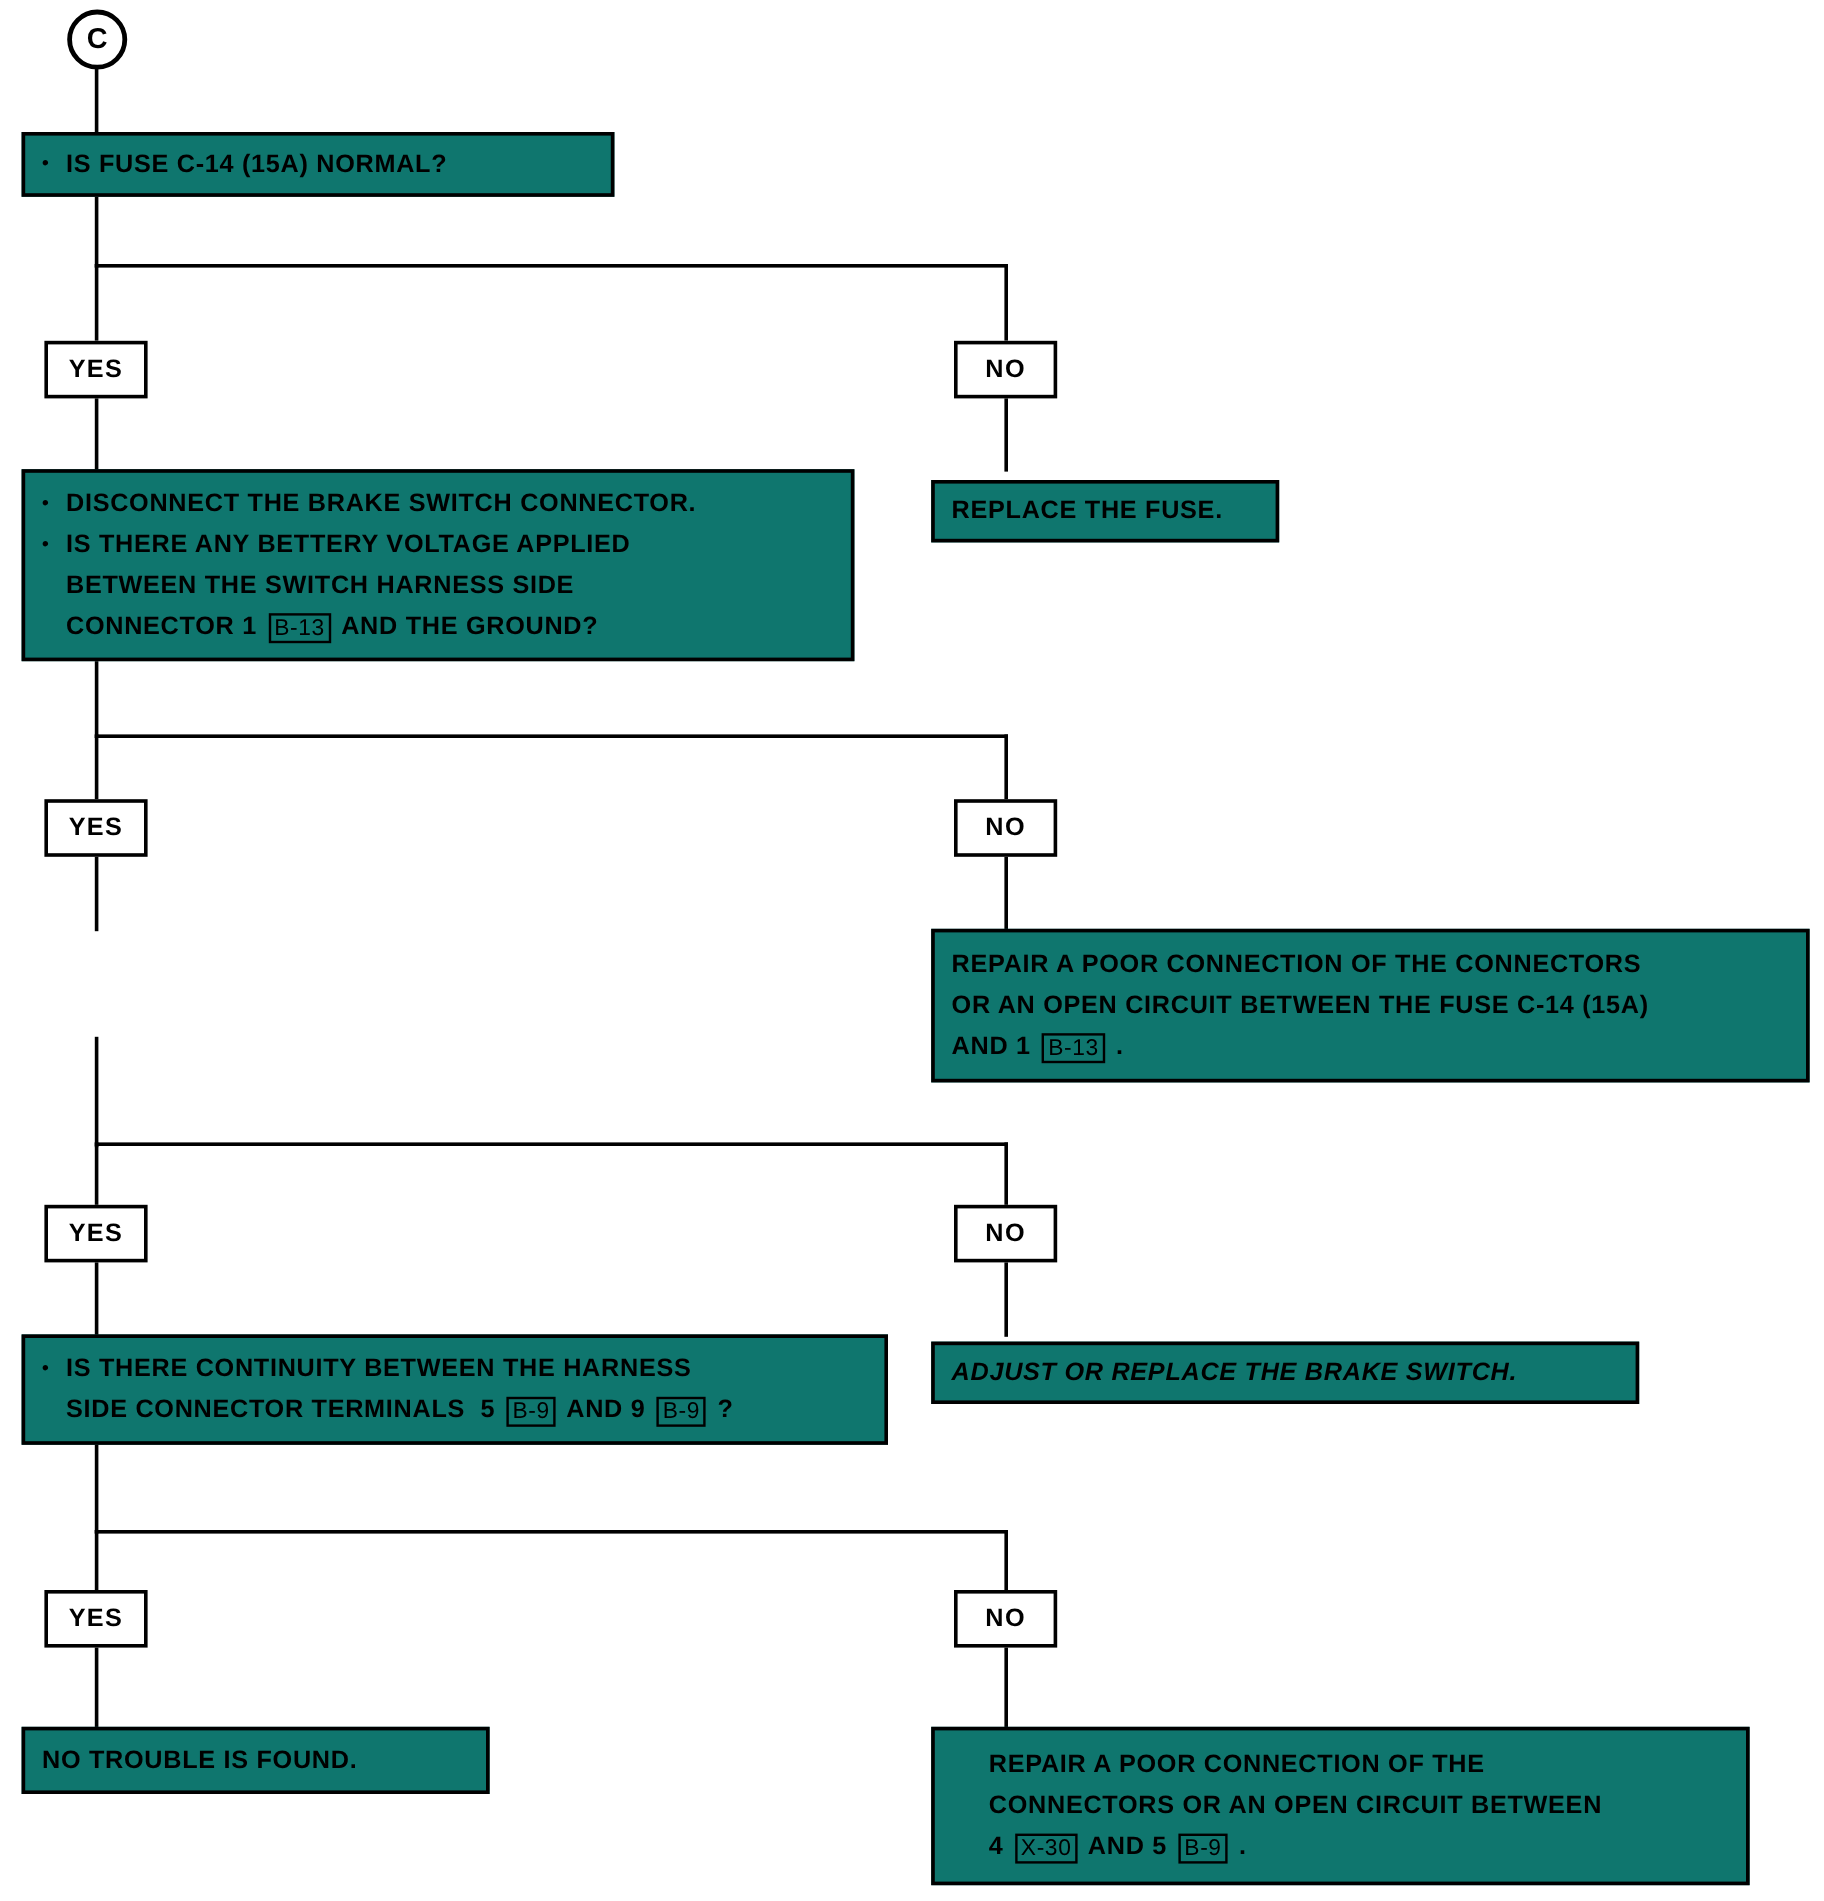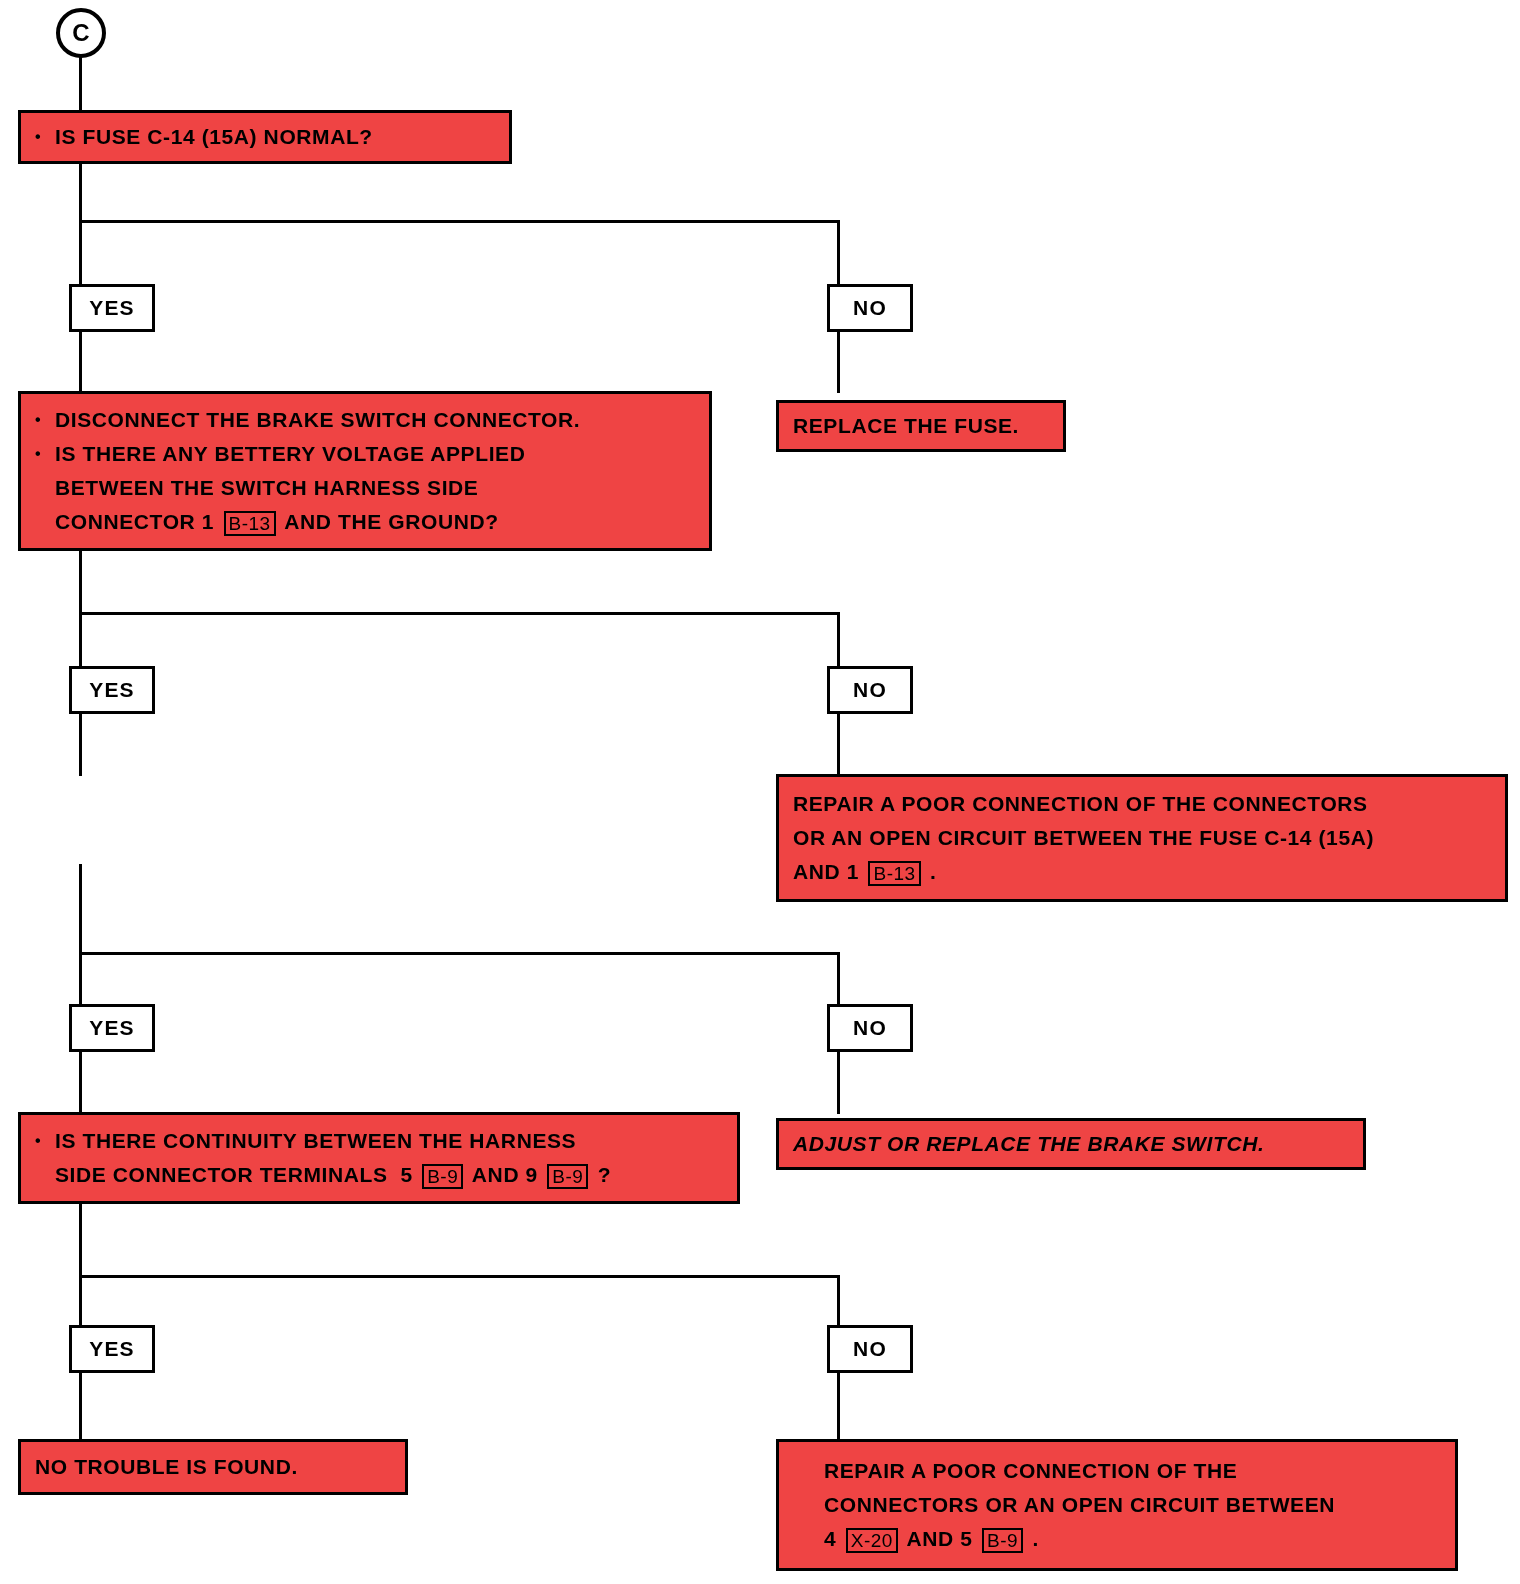--- a/index.html
+++ b/index.html
@@ -18,21 +18,21 @@
     height: 1584px;
     background: #ffffff;
     overflow: hidden;
   }
 
   
   .node {
     position: absolute;
     box-sizing: border-box;
     border: 3px solid #000000;
-    background: #ef4444;
+    background: #0f766e;
     color: #000000;
     display: flex;
     align-items: center;
     font-size: 21px;
     letter-spacing: 0.6px;
     line-height: 1.62;
     font-weight: 700;
   }
   .node .inner {
     padding: 0 14px;
@@ -45,21 +45,20 @@
     box-sizing: border-box;
     border: 3px solid #000000;
     background: #ffffff;
     color: #000000;
     display: flex;
     align-items: center;
     justify-content: center;
     font-size: 21px;
     font-weight: 700;
     letter-spacing: 1.2px;
-    margin-left: 32px;
   }
 
   
   .lines { width: 100%; }
   .line {
     display: block;
     white-space: nowrap;
   }
   .line.bulleted { text-indent: 0; }
   .bullet {
@@ -239,18 +238,18 @@
     <div class="inner">
       <span class="line">NO TROUBLE IS FOUND.</span>
     </div>
   </div>
 
   <div class="node" style="left:776px; top:1439px; width:682px; height:132px;padding-left:31px;">
     <div class="inner">
       <div class="lines">
         <span class="line">REPAIR A POOR CONNECTION OF THE</span>
         <span class="line">CONNECTORS OR AN OPEN CIRCUIT BETWEEN</span>
-        <span class="line">4 <span class="code">X-20</span> AND 5 <span class="code">B-9</span> .</span>
+        <span class="line">4 <span class="code">X-30</span> AND 5 <span class="code">B-9</span> .</span>
       </div>
     </div>
   </div>
 
 </div>
 
 </body></html>

